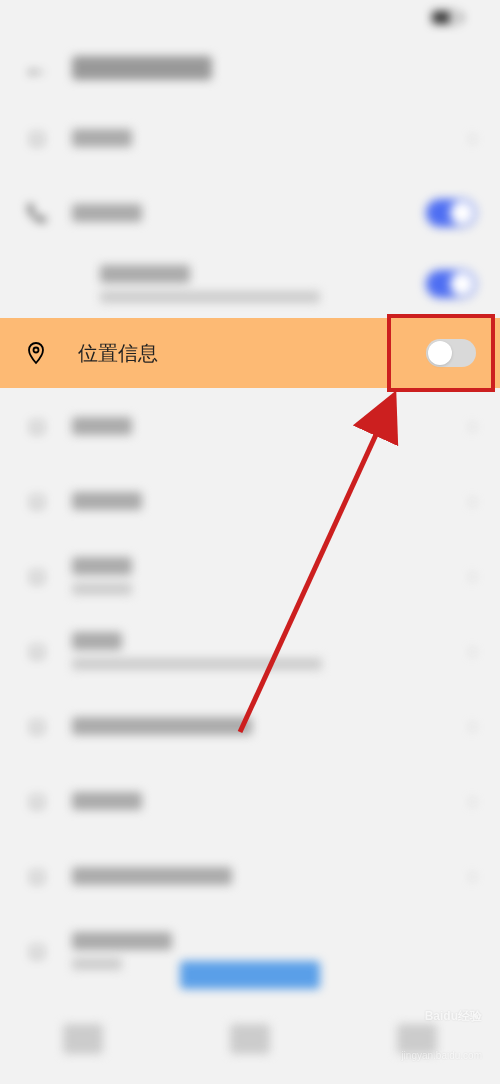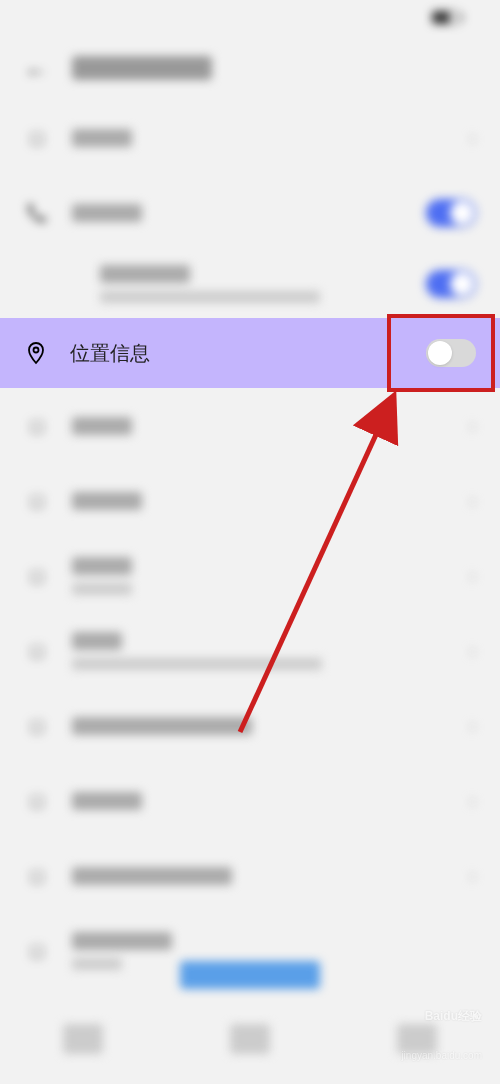--- a/index.html
+++ b/index.html
@@ -99,26 +99,26 @@
       position: absolute; top: 2px;
       width: 24px; height: 24px;
       background: #fff; border-radius: 50%;
       box-shadow: 0 1px 3px rgba(0,0,0,0.15);
     }
     .toggle .toggle-knob { left: 2px; }
     .toggle.on .toggle-knob { left: 24px; }
 
     
     .highlight-row {
-      background: #c4b5fd;
+      background: #fdba74;
       height: 70px;
       display: flex;
       align-items: center;
       padding: 0 24px;
-      gap: 22px;
+      gap: 30px;
       position: absolute;
       top: 318px;
       width: 100%;
     }
     .highlight-row .label-text {
       font-size: 20px;
       color: #222;
       flex: 1;
     }
     .location-pin {

